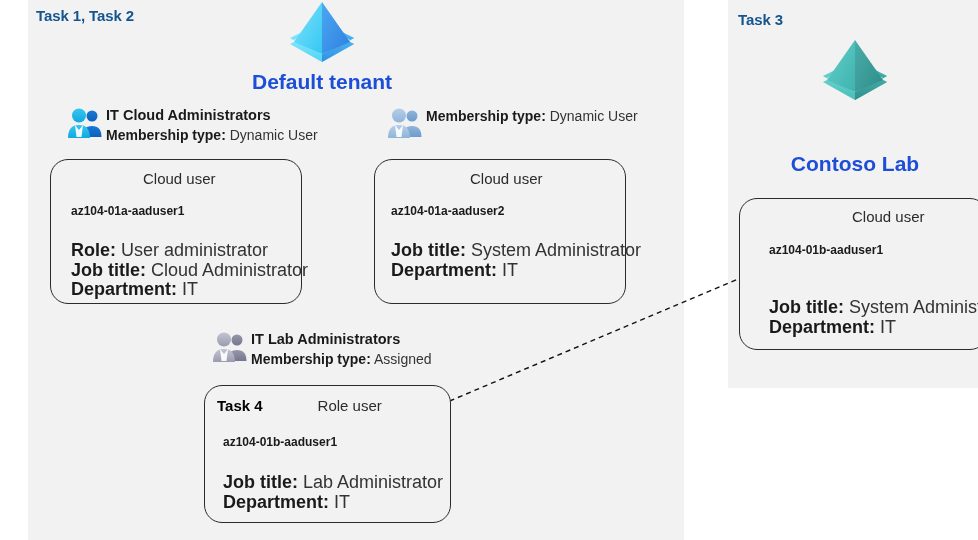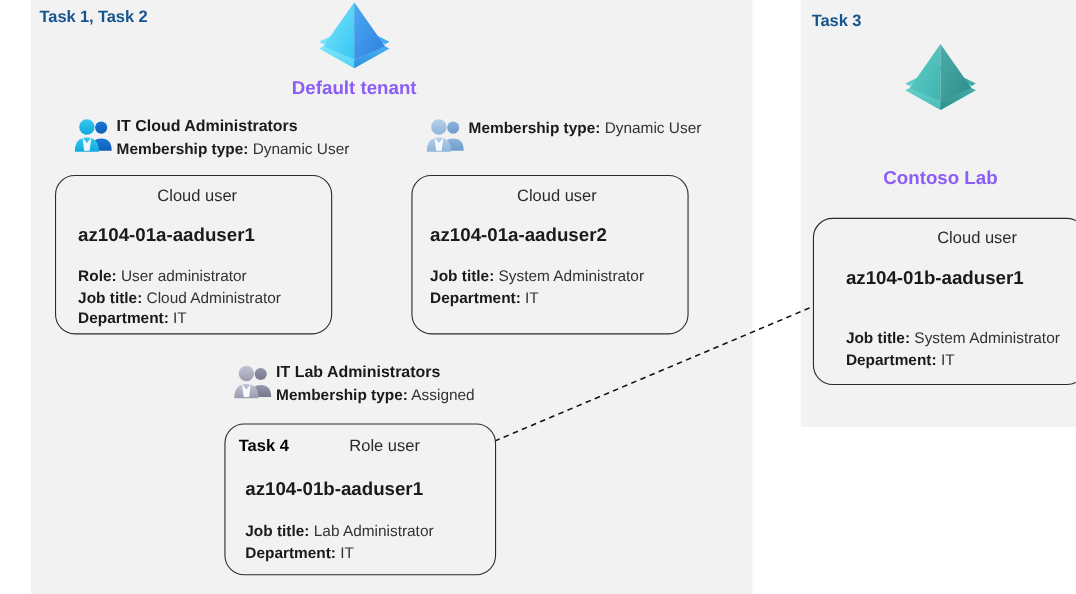--- a/index.html
+++ b/index.html
@@ -34,23 +34,23 @@
     color: #14558f;
     font-weight: bold;
     font-size: 15px;
     letter-spacing: -0.1px;
     white-space: nowrap;
   }
 
   
   .tenant-title {
     position: absolute;
-    color: #8b5cf6;
-    font-weight: bold;
-    font-size: 17px;
+    color: #1d4ed8;
+    font-weight: bold;
+    font-size: 21px;
     white-space: nowrap;
     text-align: center;
   }
 
   
   .card {
     position: absolute;
     border: 1.6px solid #2b2b2b;
     border-radius: 18px;
     background: #f2f2f2;
@@ -91,27 +91,27 @@
   }
   .card-head .tasktag {
     color: #000000;
     font-weight: bold;
     font-size: 15px;
     margin-right: 4px;
   }
   .upn {
     position: absolute;
     font-weight: bold;
-    font-size: 17px;
+    font-size: 12px;
     color: #1a1a1a;
     white-space: nowrap;
   }
   .attrs {
     position: absolute;
-    font-size: 14px;
+    font-size: 18px;
     color: #333333;
     line-height: 19.5px;
     white-space: nowrap;
   }
   .attrs b { color: #1a1a1a; font-weight: bold; }
 
   
   #vec {
     position: absolute;
     left: 0; top: 0;

